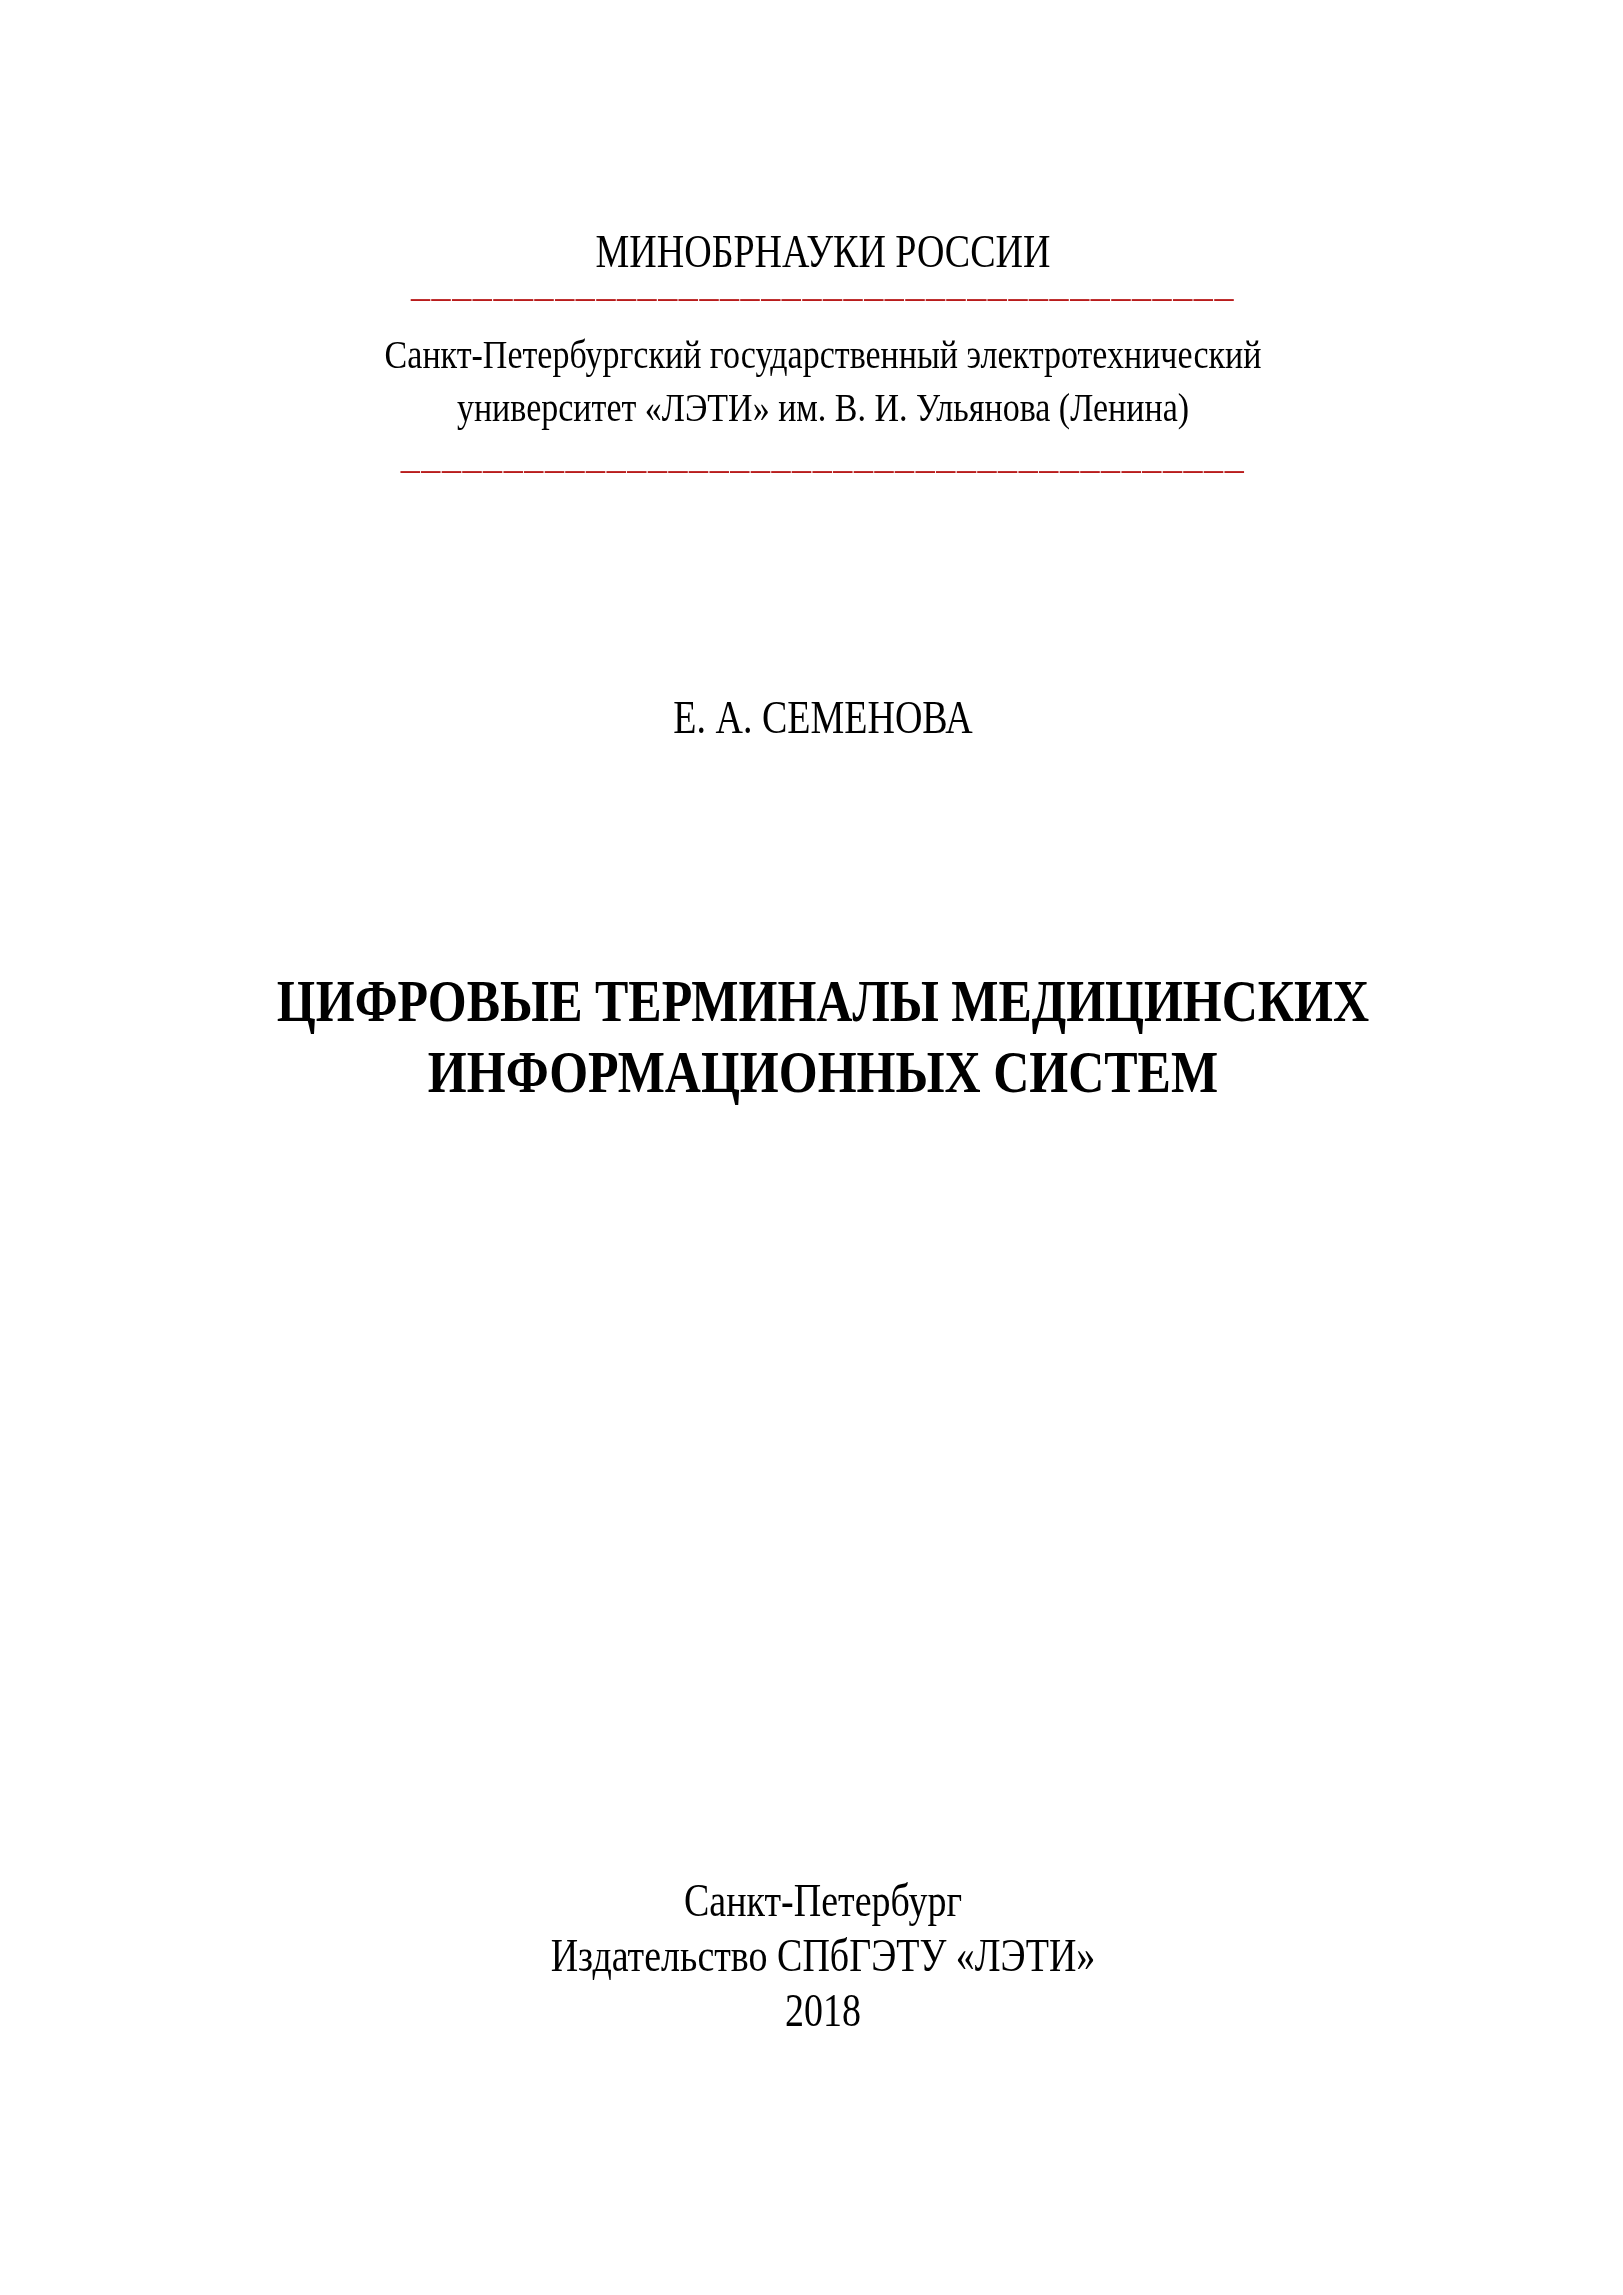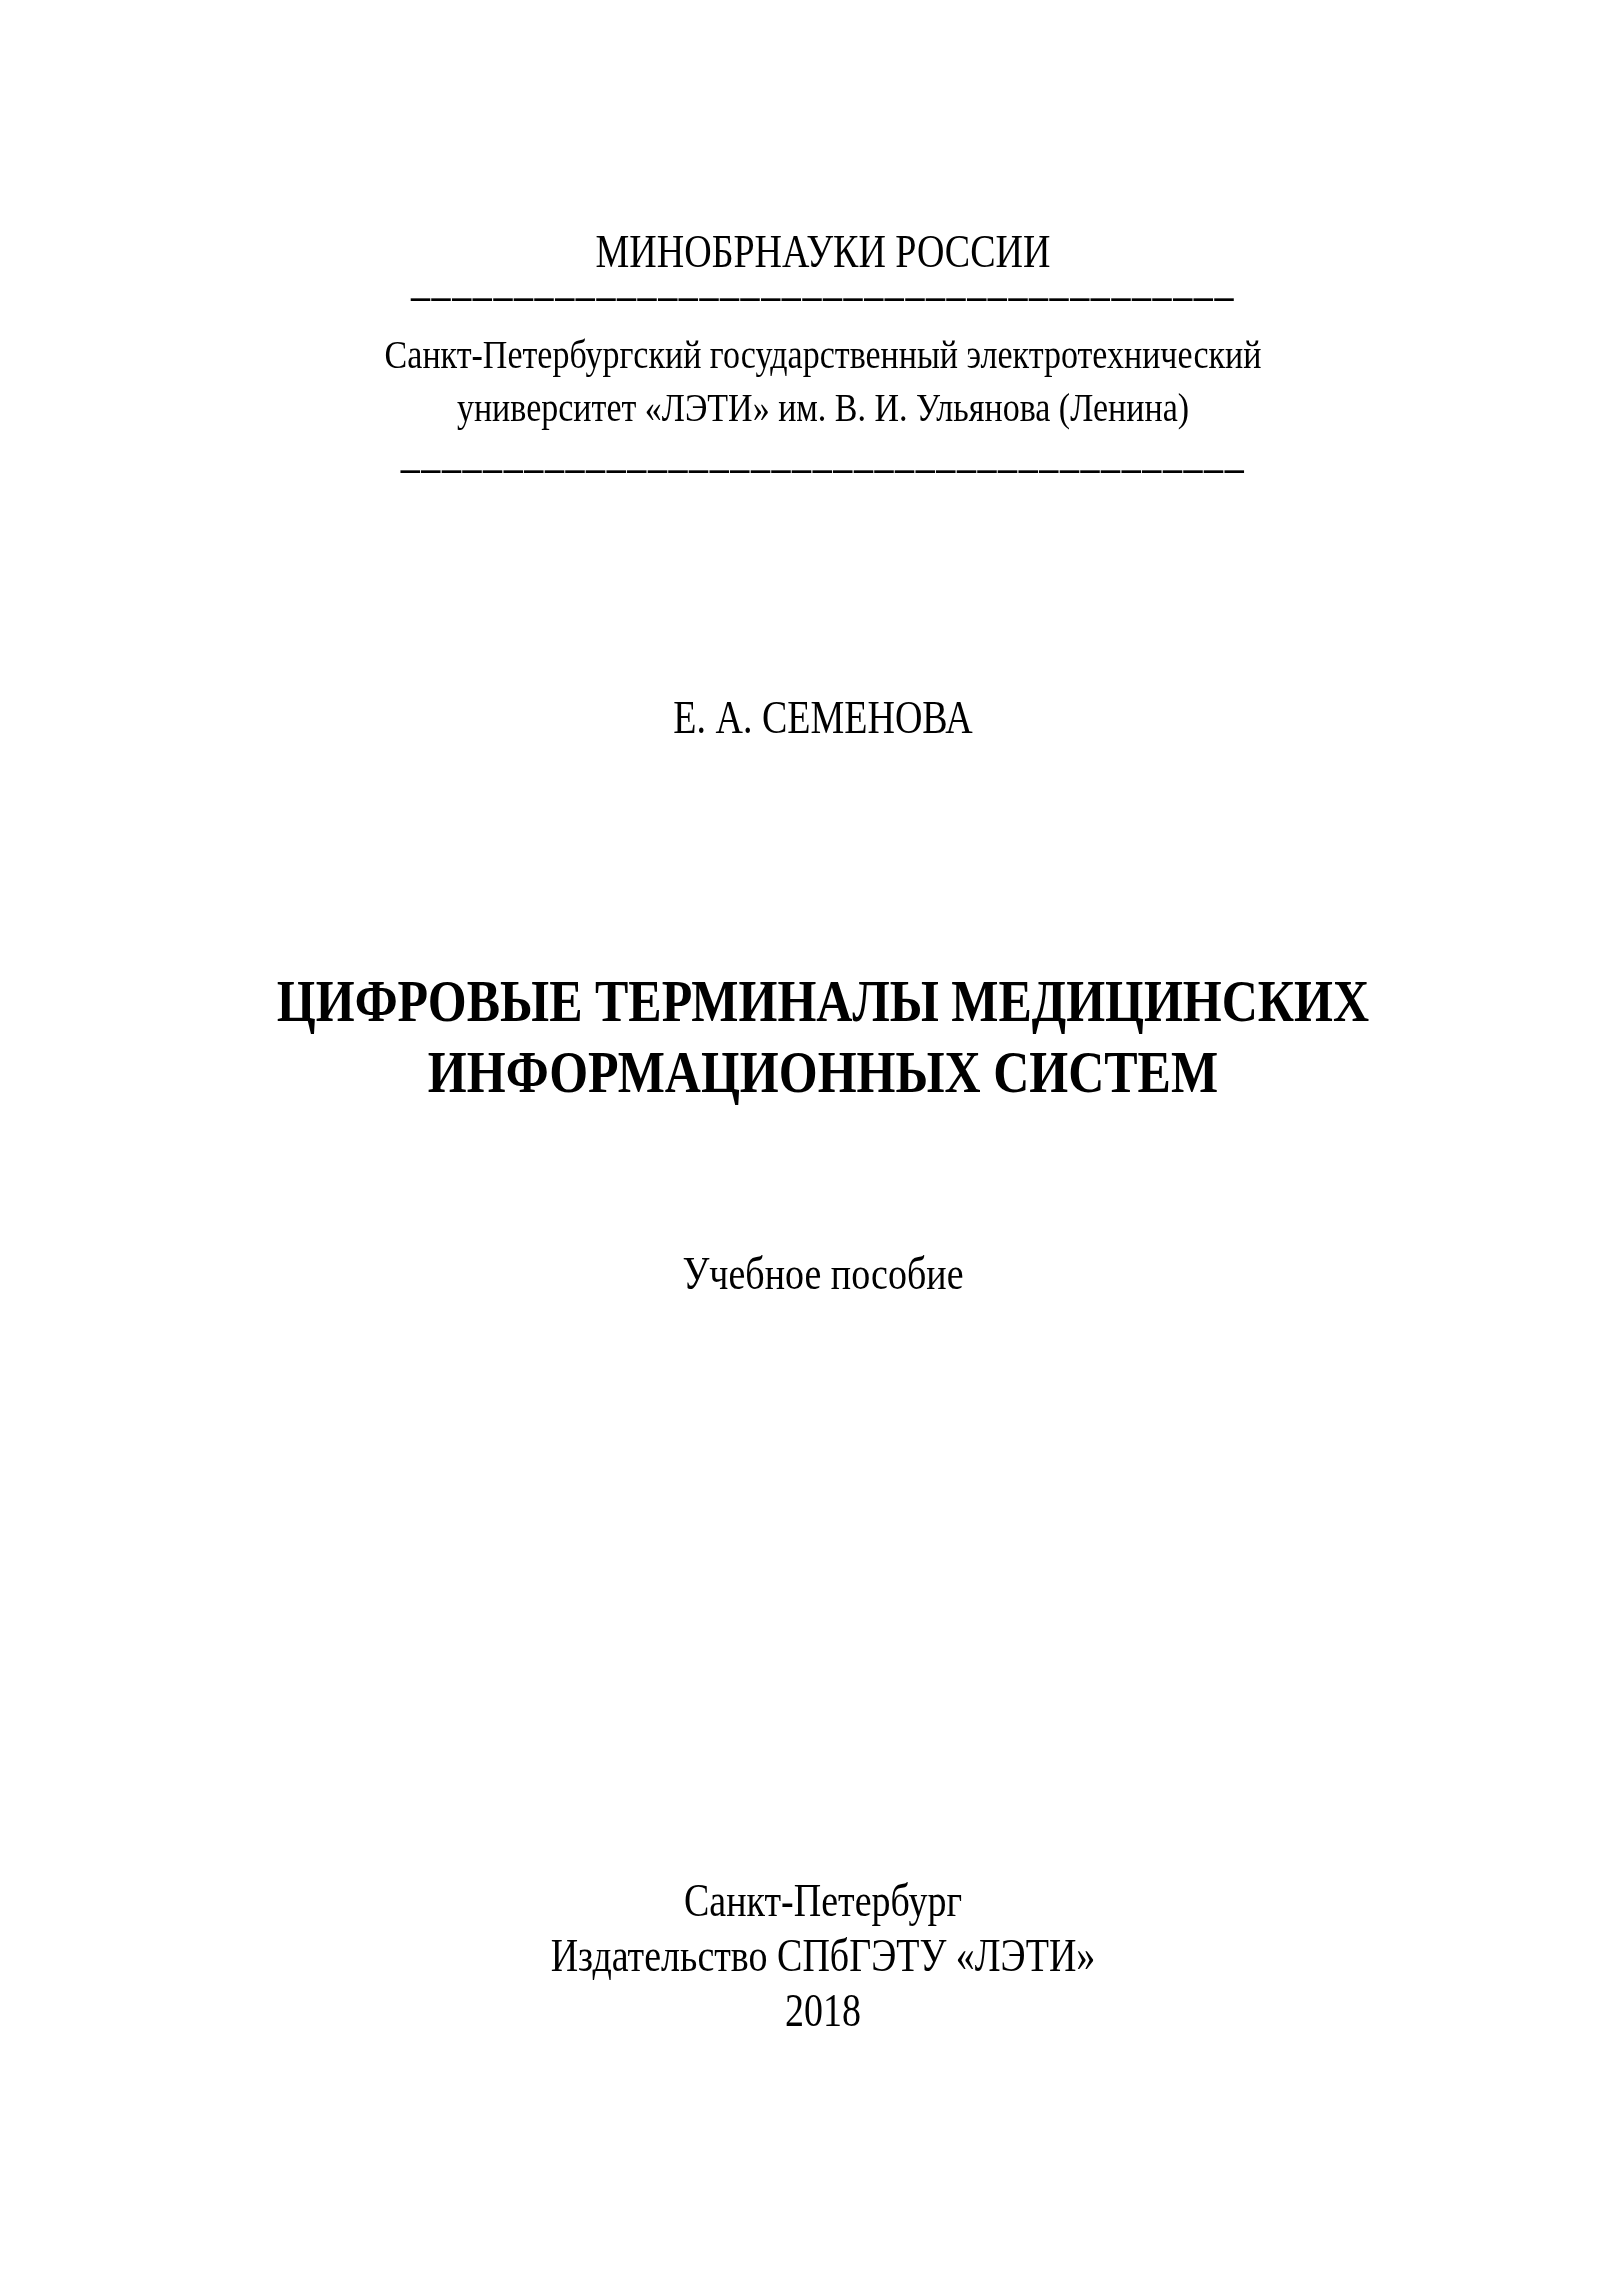--- a/index.html
+++ b/index.html
@@ -31,24 +31,24 @@
     transform-origin: 50% 50%;
   }
   .ministry {
     top: 196px;
     font-size: 38px;
     line-height: 47px;
     margin-top: 32px;
   }
   .rule {
     font-size: 38px;
-    font-weight: bold;
+    font-weight: normal;
     line-height: 38px;
     letter-spacing: 1.6px;
-    color: #000000;
+    color: #b91c1c;
   }
   .rule-top    { top: 264px; }
   .rule-bottom { top: 436px; text-align: center; }
   .university {
     top: 328px;
     font-size: 34px;
     line-height: 53px;
   }
   .author {
     top: 695px;
@@ -96,23 +96,20 @@
 
   <div class="band author">
     <span class="txt">Е. А. СЕМЕНОВА</span>
   </div>
 
   <div class="band booktitle">
     <span class="txt">ЦИФРОВЫЕ ТЕРМИНАЛЫ МЕДИЦИНСКИХ</span>
     <span class="txt">ИНФОРМАЦИОННЫХ СИСТЕМ</span>
   </div>
 
-  <div class="band subtitle">
-    <span class="txt">Учебное пособие</span>
-  </div>
 
   <div class="band imprint">
     <span class="txt">Санкт-Петербург</span>
     <span class="txt">Издательство СПбГЭТУ «ЛЭТИ»</span>
     <span class="txt">2018</span>
   </div>
 
 </div>
 
 

